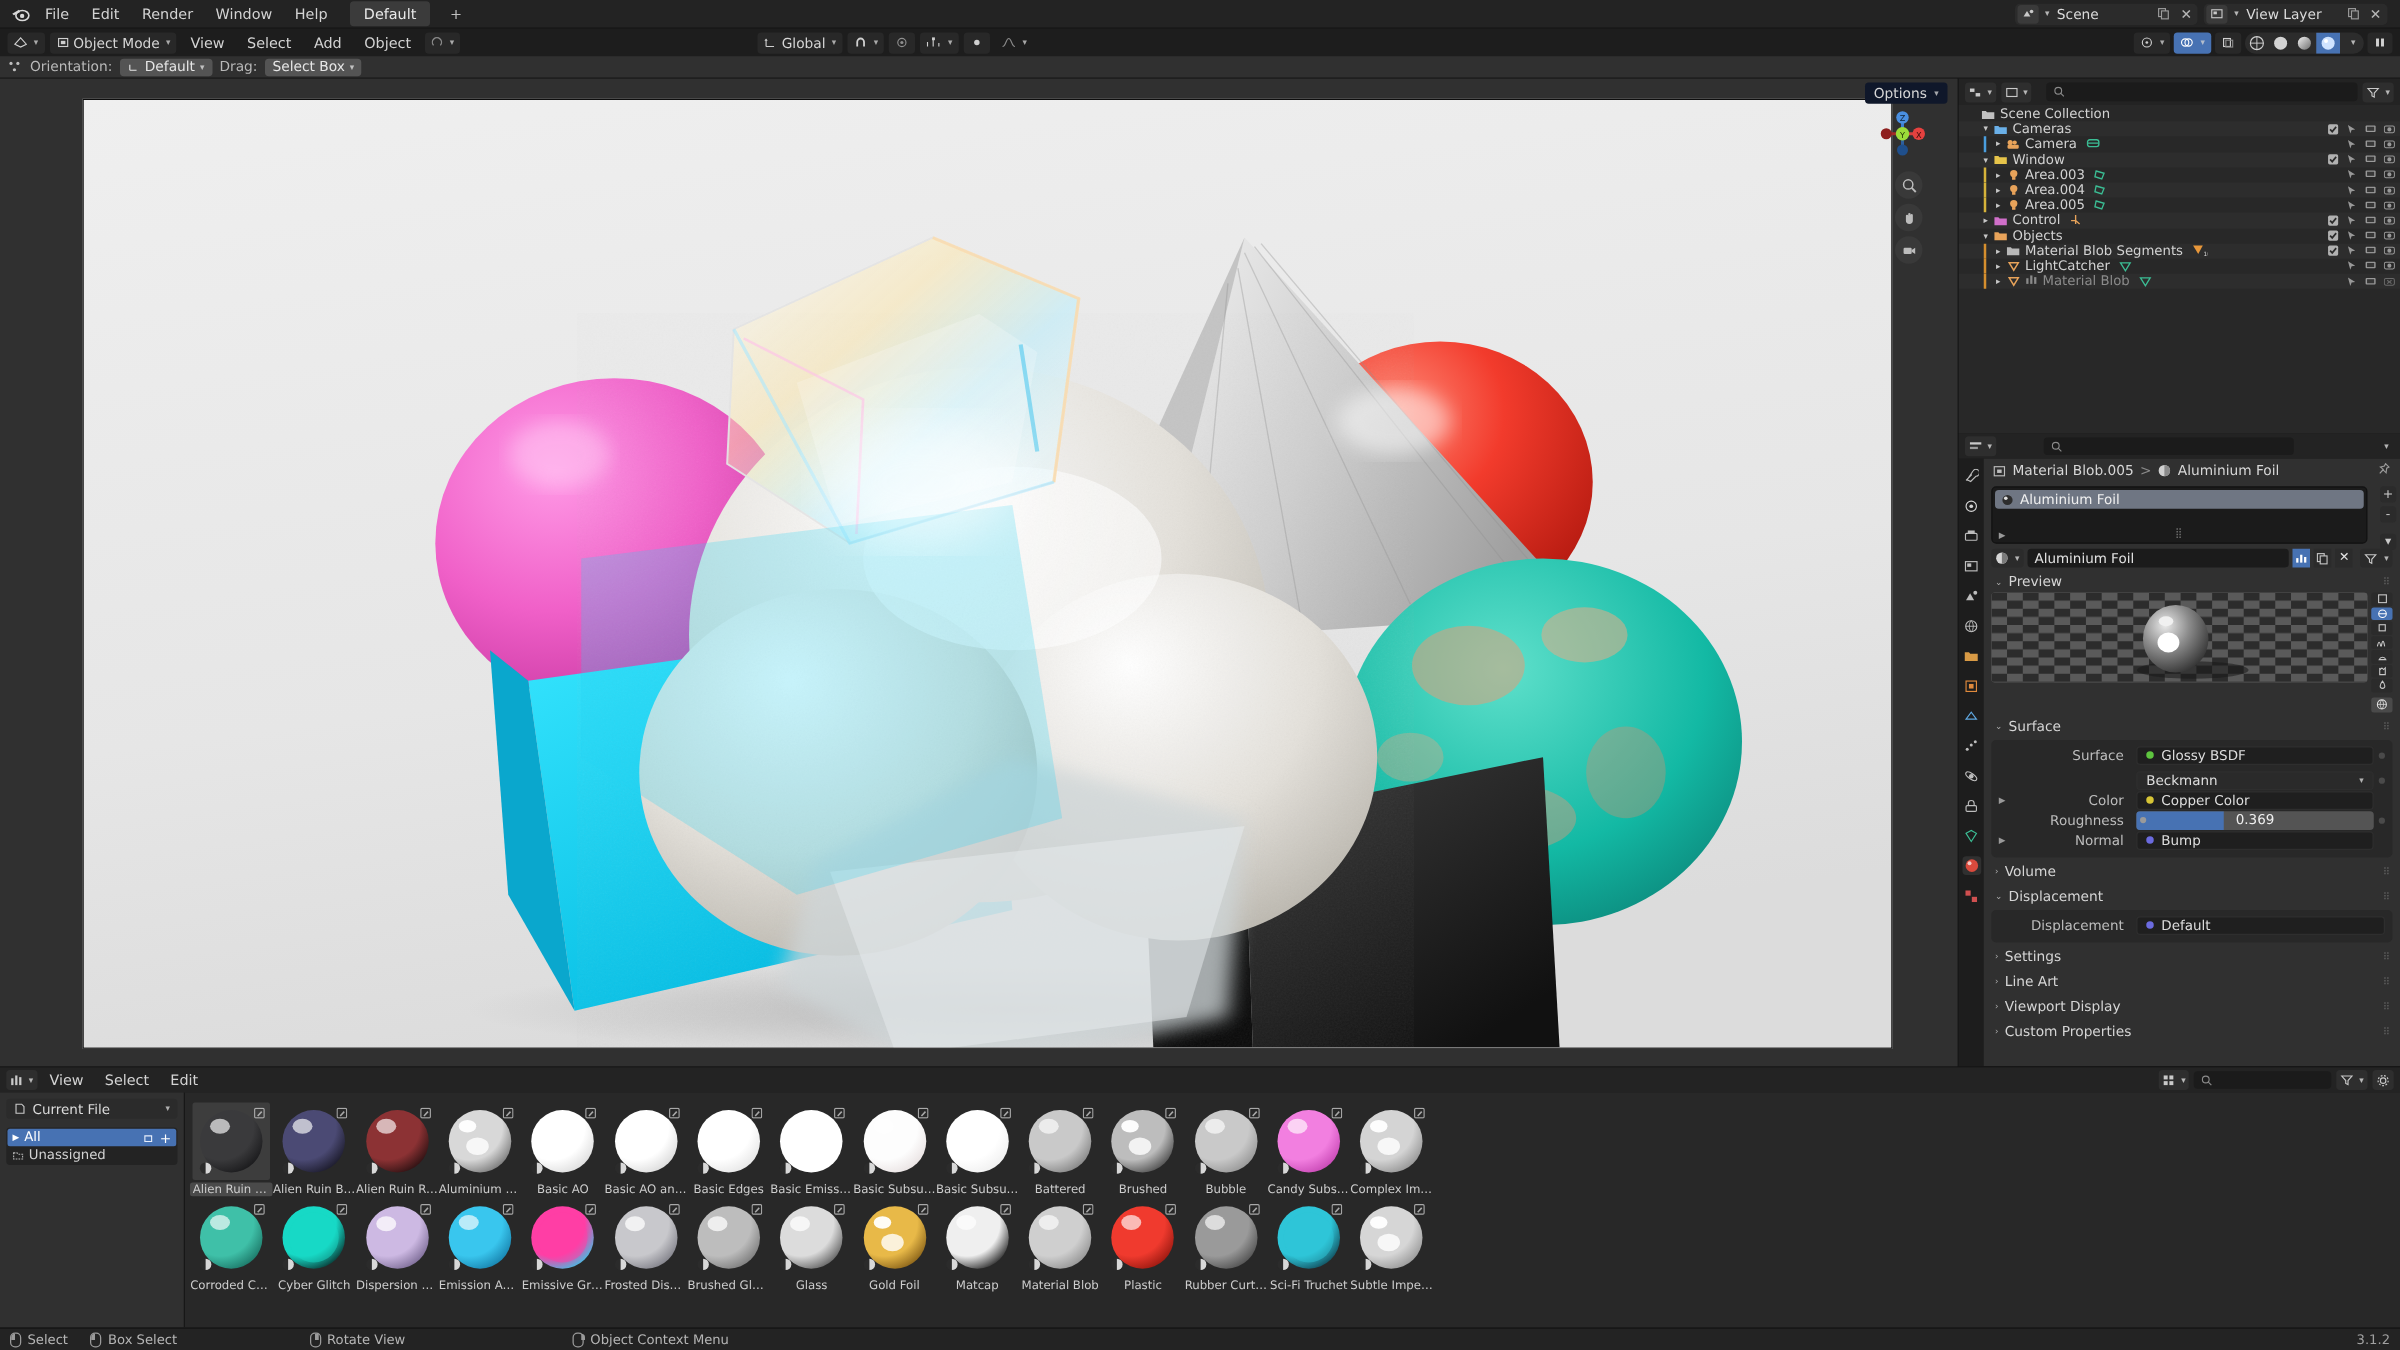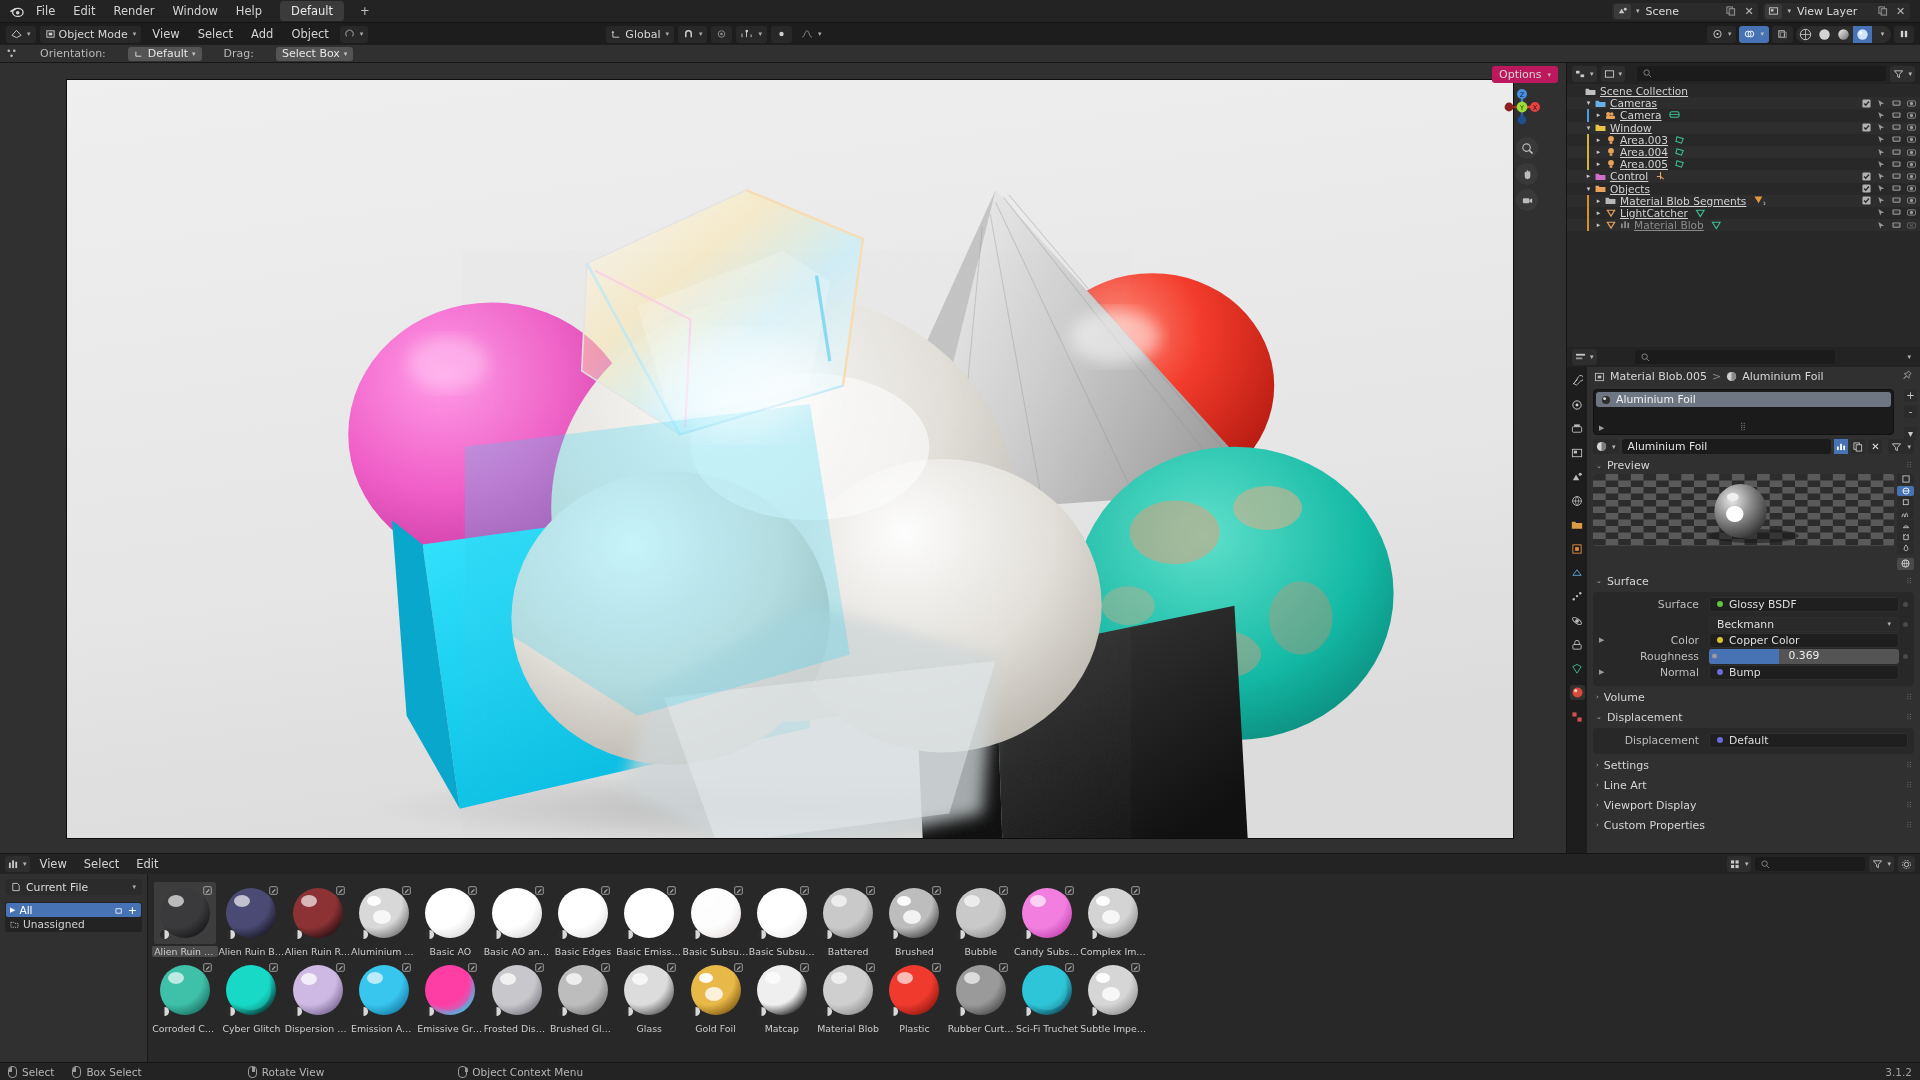--- a/index.html
+++ b/index.html
@@ -48,21 +48,21 @@
   .hdr-btn.flat { background: transparent; }
   .hdr-lbl { padding: 0 7px; color: #d3d3d3; font-size: 11.5px; }
   .chev { font-size: 7px; opacity: .75; margin-left:2px; }
   .hdr-right { margin-left: auto; display: flex; align-items: center; gap: 3px; }
   .shade-group { display:flex; background:#2c2c2c; border-radius:9px; overflow:hidden; height:17px; align-items:center;}
   .shade-cell { width:19px; height:17px; display:flex; align-items:center; justify-content:center;}
   .shade-cell.active { background:#4772b3; }
 
   
   .toolsettings {
-    height: 18px; background: #303030; display: flex; align-items: center; gap: 22px;
+    height: 18px; background: #303030; display: flex; align-items: center; gap: 6px;
     padding: 0 6px; flex: none; border-bottom: 1px solid #161616;
   }
   .ts-label { color: #b9b9b9; font-size: 11px; }
   .ts-field {
     display:flex; align-items:center; gap:4px; background:#545454; border-radius:3px;
     height:14px; padding: 0 6px; color:#e6e6e6; font-size:11px; min-width:58px;
   }
 
   
   .middle { flex: 1; display: flex; min-height: 0; }
@@ -70,21 +70,21 @@
   
   .viewport-wrap { position: relative; flex: 1; background: #303030; min-width: 0; }
   .viewport-inner { position:absolute; inset:0; }
   .render-area {
     position: absolute; left: 66px; top: 16px; right: 52px; bottom: 14px;
     background: #e9e9e9; border: 1px solid #0d0d0d; overflow: hidden;
   }
   .render-canvas { width: 100%; height: 100%; display: block; }
 
   .options-btn {
-    position:absolute; right: 8px; top: 3px; background:#be185d; border-radius:3px;
+    position:absolute; right: 8px; top: 3px; background:#0f172a; border-radius:3px;
     padding: 2px 7px; font-size: 11px; color:#d8d8d8; display:flex; align-items:center; gap:4px;
     z-index: 5;
   }
   .gizmo { position:absolute; right: 22px; top: 22px; width: 44px; height: 44px; z-index:5;}
   .navbtn {
     position:absolute; right: 28px; width: 22px; height: 22px; border-radius: 50%;
     background: #3a3a3a; display:flex; align-items:center; justify-content:center; opacity:.92; z-index:5;
   }
   .nav1 { top: 74px; } .nav2 { top: 100px; } .nav3 { top: 126px; }
 
@@ -103,21 +103,21 @@
   }
   .outliner-body { flex:1; overflow:hidden; background:#282828; padding-top: 1px; }
   .tree-row {
     height: 12.2px; display:flex; align-items:center; font-size: 10.6px; color: #d2d2d2;
     padding-right: 4px; position: relative;
   }
   .tree-row.alt { background: #2d2d2d; }
   .tree-row.dim { color: #8b8b8b; }
   .disc { width: 11px; text-align:center; font-size:7px; color:#c7c7c7; flex:none; }
   .tree-icon { width: 13px; display:flex; align-items:center; justify-content:center; flex:none; }
-  .tree-label { padding-left: 3px; white-space: nowrap; text-decoration: underline; }
+  .tree-label { padding-left: 3px; white-space: nowrap; }
   .tree-extra { margin-left: 7px; display:flex; align-items:center; }
   .tree-ctrl { margin-left: auto; display:flex; align-items:center; gap: 6px; opacity: .8; }
   .tree-ctrl span { width:9px; height:9px; display:flex; align-items:center; justify-content:center;}
   .vline { position:absolute; left:0; top:0; bottom:0; width:2px; }
 
   
   .props { flex: 1; display:flex; flex-direction: column; background:#1d1d1d; border-left:1px solid #141414; min-height:0;}
   .props-hdr { height: 20px; background:#232323; display:flex; align-items:center; gap:5px; padding: 0 5px;}
   .props-search { flex:1; display:flex; align-items:center; gap:5px; background:#1b1b1b; border-radius:3px; height:14px; padding:0 6px; color:#8a8a8a; font-size:10.5px; max-width: 200px; margin: 0 auto;}
   .props-main { flex:1; display:flex; min-height:0; }

